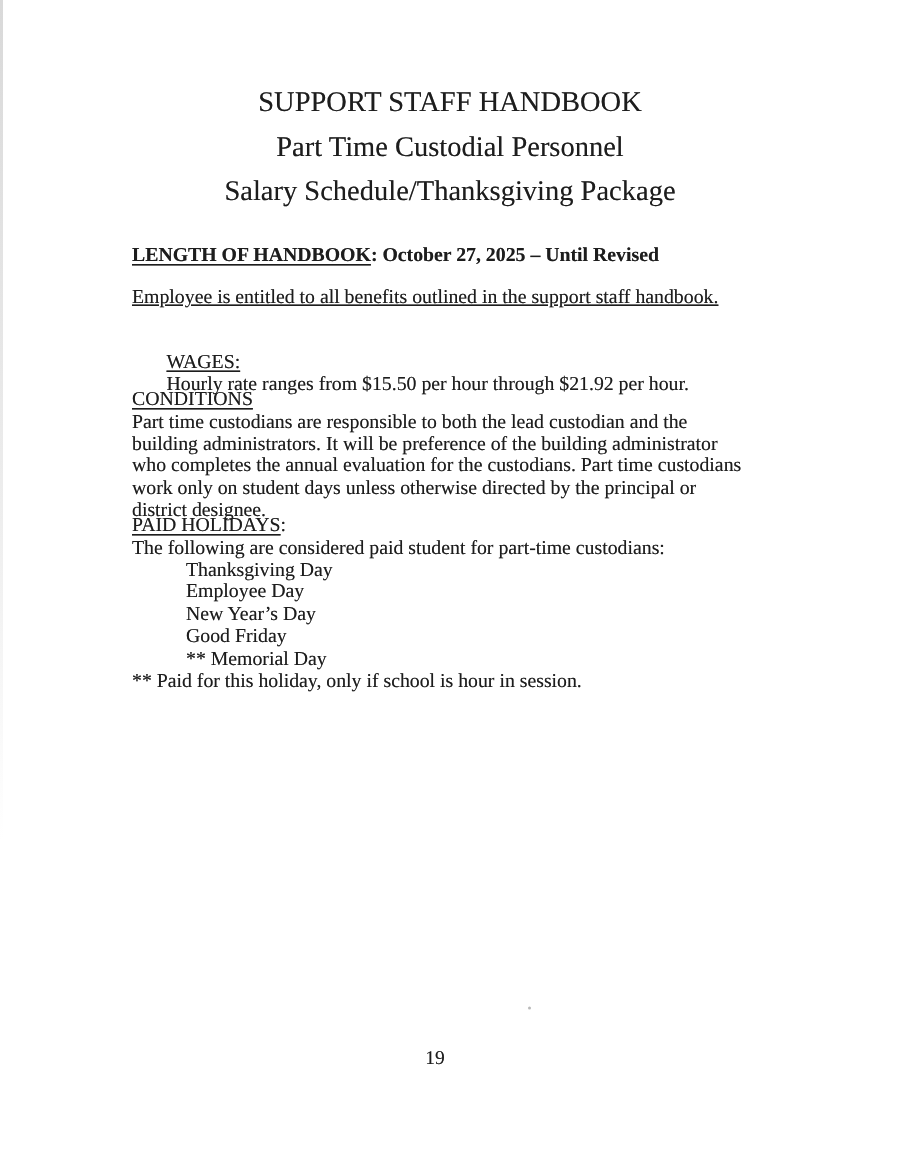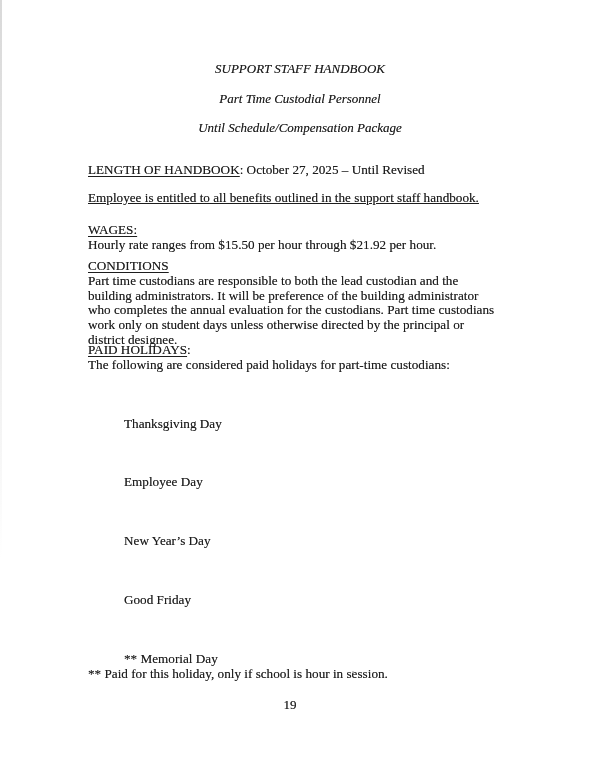--- a/index.html
+++ b/index.html
@@ -27,59 +27,58 @@
     background: #b9b9b9;
     border-radius: 50%;
   }
   .titles {
     position: absolute;
     top: 61px; left: 0;
     width: 600px;
     text-align: center;
   }
   .titles .t {
-    font-size: 13px;
+    font-size: 19px;
     line-height: 15px;
     margin-bottom: 14.5px;
     white-space: nowrap;
-    font-style: italic;
   }
   .sec {
     position: absolute;
     left: 88px;
     width: 414px;
     line-height: 14.8px;
   }
   .u { text-decoration: underline; text-underline-offset: 2px; }
-  #sec-length   { top: 163px; }
+  #sec-length   { top: 163px; font-weight: bold; }
   #sec-benefits { top: 191px; text-decoration: underline; }
-  #sec-wages    { top: 223px; }
+  #sec-wages    { top: 234px; margin-left: 23px; }
   #sec-conditions { top: 259px; }
   #sec-holidays { top: 343px; }
-  .holiday-item { margin-left: 36px; margin-top: 44px; }
+  .holiday-item { margin-left: 36px; }
   .page-number {
     position: absolute;
     top: 697px;
     left: -10px;
     width: 600px;
     text-align: center;
     font-size: 13px;
   }
 </style>
 </head>
 <body>
 
 <div class="page">
 
   <div class="scan-edge"></div>
 
   <div class="titles">
     <div class="t">SUPPORT STAFF HANDBOOK</div>
     <div class="t">Part Time Custodial Personnel</div>
-    <div class="t">Until Schedule/Compensation Package</div>
+    <div class="t">Salary Schedule/Thanksgiving Package</div>
   </div>
 
   <div class="sec" id="sec-length">
     <span class="u">LENGTH OF HANDBOOK</span><span>: October 27, 2025 – Until Revised</span>
   </div>
 
   <div class="sec" id="sec-benefits">
     <span>Employee is entitled to all benefits outlined in the support staff handbook.</span>
   </div>
 
@@ -90,21 +89,21 @@
 
   <div class="sec" id="sec-conditions">
     <div><span class="u">CONDITIONS</span></div>
     <div>Part time custodians are responsible to both the lead custodian and the building administrators.  It will be preference of the building administrator who completes the annual evaluation for the custodians.  Part time custodians work only on student days unless otherwise directed by the principal or district designee.</div>
   </div>
 
   <div class="sec" id="sec-holidays">
     <div>
       <span class="u">PAID HOLIDAYS</span><span>:</span>
     </div>
-    <div>The following are considered paid holidays for part-time custodians:</div>
+    <div>The following are considered paid student for part-time custodians:</div>
     <div class="holiday-item">Thanksgiving Day</div>
     <div class="holiday-item">Employee Day</div>
     <div class="holiday-item">New Year’s Day</div>
     <div class="holiday-item">Good Friday</div>
     <div class="holiday-item">** Memorial Day</div>
     <div>** Paid for this holiday, only if school is hour in session.</div>
   </div>
 
   <div class="scan-speck"></div>
 

